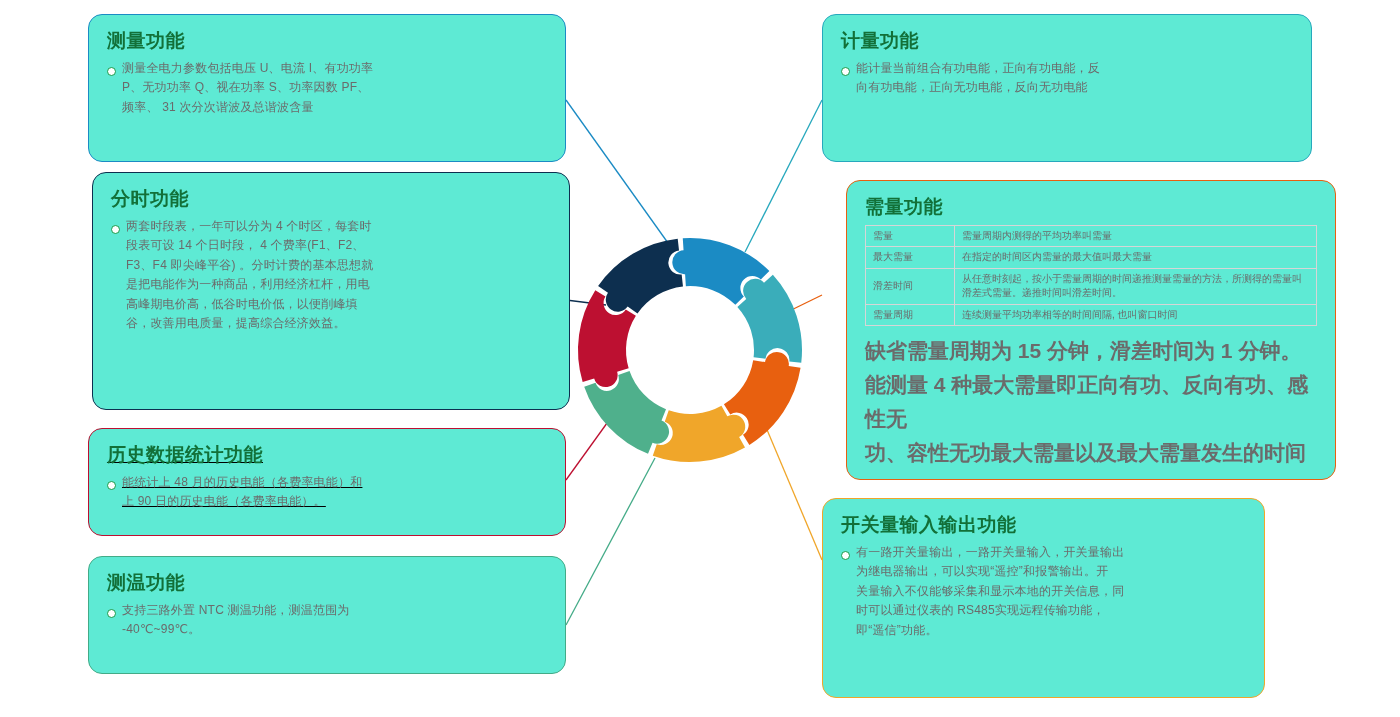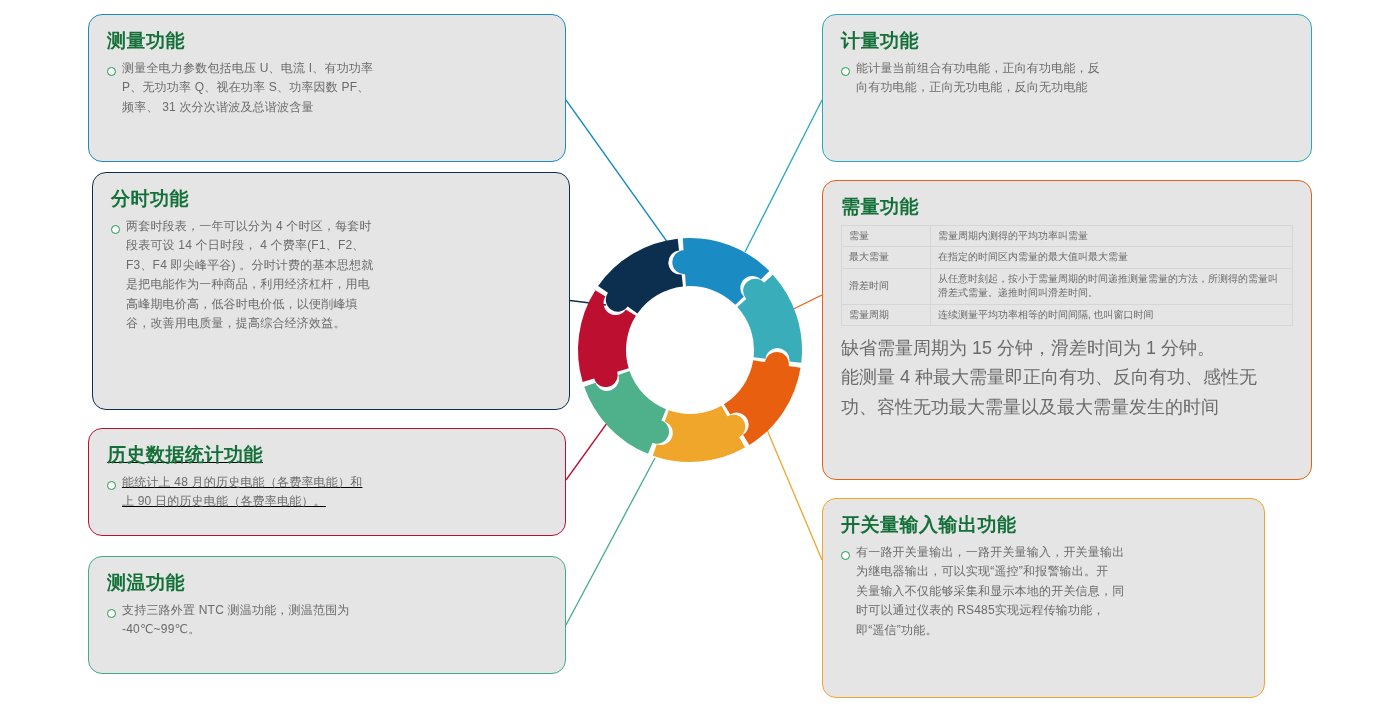--- a/index.html
+++ b/index.html
@@ -9,21 +9,21 @@
     overflow:hidden;position:relative;
   }
   #stage{position:absolute;left:0;top:0;width:1400px;height:717px;}
 
   
   #lines{position:absolute;left:0;top:0;width:1400px;height:717px;z-index:1;}
   #wheel{position:absolute;left:565px;top:225px;width:250px;height:250px;z-index:2;}
 
   
   .card{
-    position:absolute;z-index:3;background:#e5e5e5;
+    position:absolute;z-index:3;background:#5eead4;
     border:1.6px solid #888;border-radius:14px;
     box-sizing:border-box;
     padding:14px 18px 12px 18px;
   }
   .card h3{
     margin:0 0 6px 0;
     font-size:19px;font-weight:bold;color:#127038;
     letter-spacing:.5px;line-height:1.25;
   }
   .bullet-row{display:flex;align-items:flex-start;}
@@ -36,21 +36,21 @@
     font-size:12px;color:#6b6b6b;line-height:1.62;
     white-space:pre-line;letter-spacing:.2px;
   }
 
   
   .c-measure   {border-color:#1b8bc4;}
   .c-tou       {border-color:#0d2f4f;}
   .c-history   {border-color:#bd1031;text-decoration:underline;}
   .c-temp      {border-color:#43ab87;}
   .c-metering  {border-color:#27a8bd;}
-  .c-demand    {border-color:#e8600f;}
+  .c-demand    {border-color:#e8600f;margin-left:24px;}
   .c-io        {border-color:#f0a62a;}
 
   
   .c-measure  {left:88px; top:14px;  width:478px; height:148px;}
   .c-tou      {left:92px; top:172px; width:478px; height:238px;}
   .c-history  {left:88px; top:428px; width:478px; height:108px;}
   .c-temp     {left:88px; top:556px; width:478px; height:118px;}
 
   
   .c-metering {left:822px; top:14px;  width:490px; height:148px;}
@@ -62,21 +62,21 @@
     border-collapse:collapse;width:100%;
     margin:2px 0 8px 0;table-layout:fixed;
   }
   table.demand td{
     border:1px solid #d6d6d6;
     padding:3px 7px;
     font-size:10px;color:#6b6b6b;line-height:1.45;
     vertical-align:middle;
   }
   table.demand td.k{width:74px;text-align:left;white-space:nowrap;}
-  .demand-foot{font-size:18px;color:#6b6b6b;line-height:1.62;white-space:pre-line;}
+  .demand-foot{font-size:21px;color:#6b6b6b;line-height:1.62;white-space:pre-line;font-weight:bold;}
 </style>
 </head>
 <body>
 
 <div id="stage">
 
   <svg id="lines" viewBox="0 0 1400 717" width="1400" height="717">
 
     <line x1="566" y1="100" x2="668" y2="243" stroke="#1b8bc4" stroke-width="1.3"></line>
 

